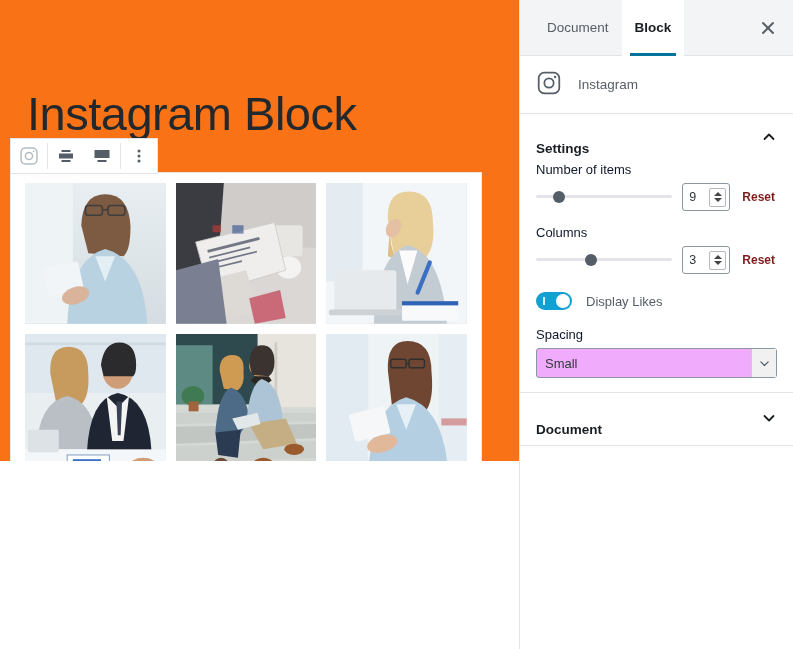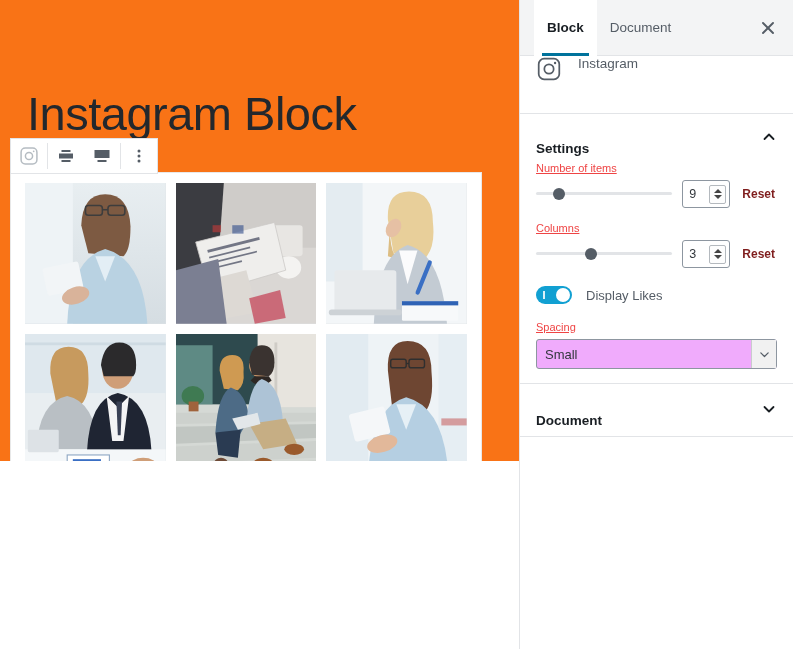--- a/index.html
+++ b/index.html
@@ -144,21 +144,21 @@
     width: 34px; height: 34px;
     display: flex; align-items: center; justify-content: center;
     cursor: pointer;
     background: transparent;
     border: none;
   }
 
   #sb-blockcard {
     height: 58px;
     display: flex;
-    align-items: flex-start;
+    align-items: center;
     gap: 16px;
     padding: 0 16px;
     border-bottom: 1px solid #e2e4e7;
   }
   #sb-blockcard .bname {
     font-size: 13.5px;
     color: #555d66;
   }
 
   .panel-header {
@@ -175,25 +175,24 @@
   }
   .panel-header .ptitle {
     font-size: 13.5px;
     font-weight: 600;
     color: #191e23;
     margin-top: 20px;
   }
   .panel-body { padding: 0 16px 14px 16px; }
 
   .ctl-label {
-    font-size: 11px;
-    color: #ef4444;
+    font-size: 13px;
+    color: #0f172a;
     margin-bottom: 6px;
     display: block;
-    text-decoration: underline;
   }
   .range-row {
     display: flex;
     align-items: center;
     gap: 10px;
     margin-bottom: 14px;
   }
   .range-track {
     position: relative;
     flex: 1;
@@ -579,22 +578,22 @@
           </svg>
         </div>
 
       </div>
     </div>
   </div>
 
   <div id="sidebar">
 
     <div id="sb-tabs">
+      <button class="sb-tab">Document</button>
       <button class="sb-tab active">Block</button>
-      <button class="sb-tab">Document</button>
       <button id="sb-close">
         <span>
           <svg width="14" height="14" viewBox="0 0 14 14" stroke="#555d66" stroke-width="1.9" stroke-linecap="round">
             <line x1="2" y1="2" x2="12" y2="12"></line>
               <line x1="12" y1="2" x2="2" y2="12"></line>
           </svg>
         </span>
       </button>
     </div>
 

